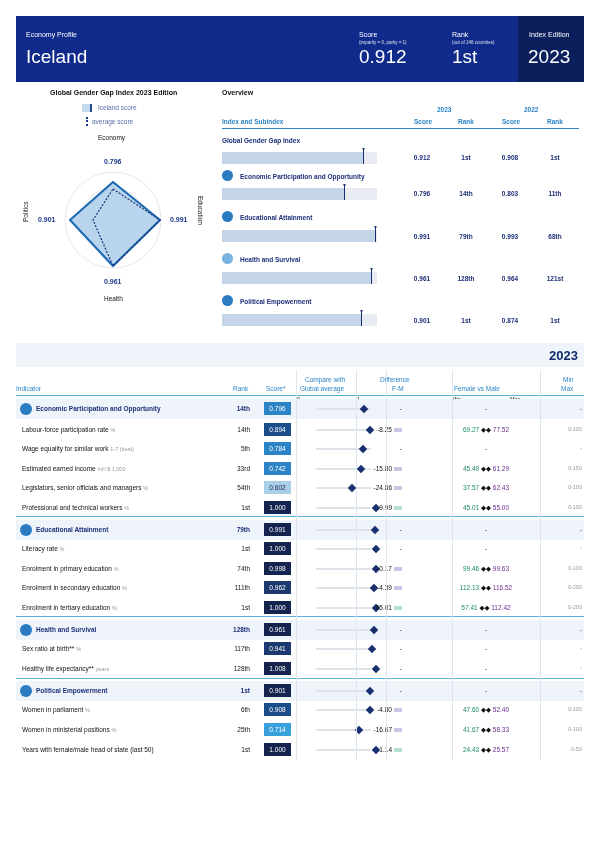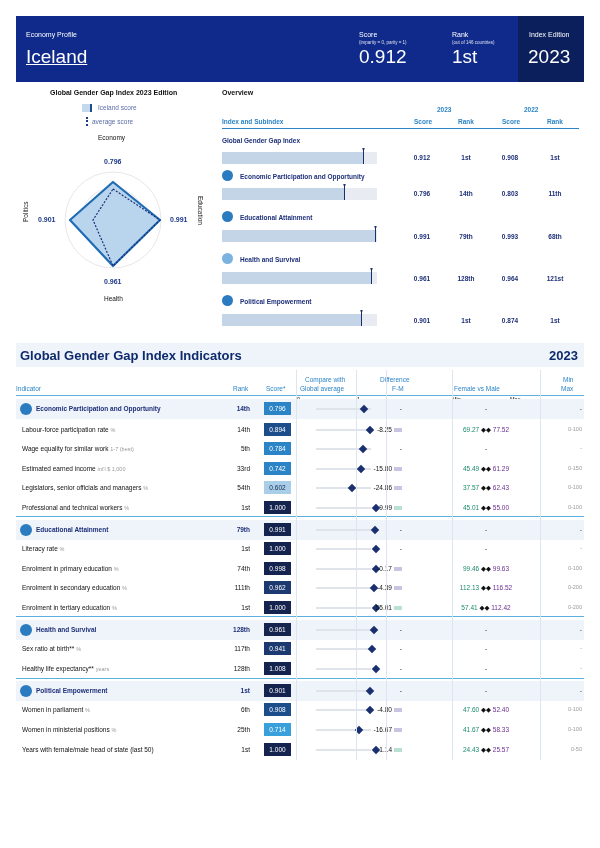--- a/index.html
+++ b/index.html
@@ -54,21 +54,21 @@
   .fem { color: #1a8a6a; }
   .mal { color: #6a2c91; }
   .sep { position: absolute; left: 16px; width: 568px; height: 1px; background: #5bb0e0; }
   .vline { position: absolute; width: 1px; background: #dde6f0; }
 </style>
 </head>
 <body>
 
 <div class="abs hdr">
   <div class="lbl" style="left:10px;top:15px;">Economy Profile</div>
-  <div class="big" style="left:10px;top:30px;text-decoration:underline;">Iceland</div>
+  <div class="big" style="left:10px;top:30px;">Iceland</div>
   <div class="lbl" style="left:343px;top:15px;">Score</div>
   <div class="sub" style="left:343px;top:24px;">(imparity = 0, parity = 1)</div>
   <div class="big" style="left:343px;top:30px;">0.912</div>
   <div class="lbl" style="left:436px;top:15px;">Rank</div>
   <div class="sub" style="left:436px;top:24px;">(out of 146 countries)</div>
   <div class="big" style="left:436px;top:30px;">1st</div>
   <div class="ed">
     <div class="lbl" style="left:11px;top:15px;">Index Edition</div>
     <div class="big" style="left:10px;top:30px;">2023</div>
   </div>
@@ -158,21 +158,20 @@
     <div class="fill" style="width:139px"></div>
     <div class="mark" style="left:139px"></div>
     <div class="tri" style="left:137px">▼</div>
   </div>
 <div class="abs ov-val" style="left:402px;top:317px;">0.901</div>
 <div class="abs ov-val" style="left:446px;top:317px;">1st</div>
 <div class="abs ov-val" style="left:490px;top:317px;">0.874</div>
 <div class="abs ov-val" style="left:535px;top:317px;">1st</div>
 
 <div class="abs ind-bar">
-  <div class="abs ind-title" style="left:4px;top:5px;">Global Gender Gap Index Indicators</div>
   <div class="abs ind-title" style="right:6px;top:5px;">2023</div>
 </div>
 
 <div class="abs th" style="left:16px;top:385px;">Indicator</div>
 <div class="abs th" style="left:233px;top:385px;">Rank</div>
 <div class="abs th" style="left:266px;top:385px;">Score*</div>
 <div class="abs th" style="left:305px;top:376px;">Compare with</div>
 <div class="abs th" style="left:300px;top:385px;">Global average</div>
 <div class="abs th" style="left:380px;top:376px;">Difference</div>
 <div class="abs th" style="left:392px;top:385px;">F-M</div>

